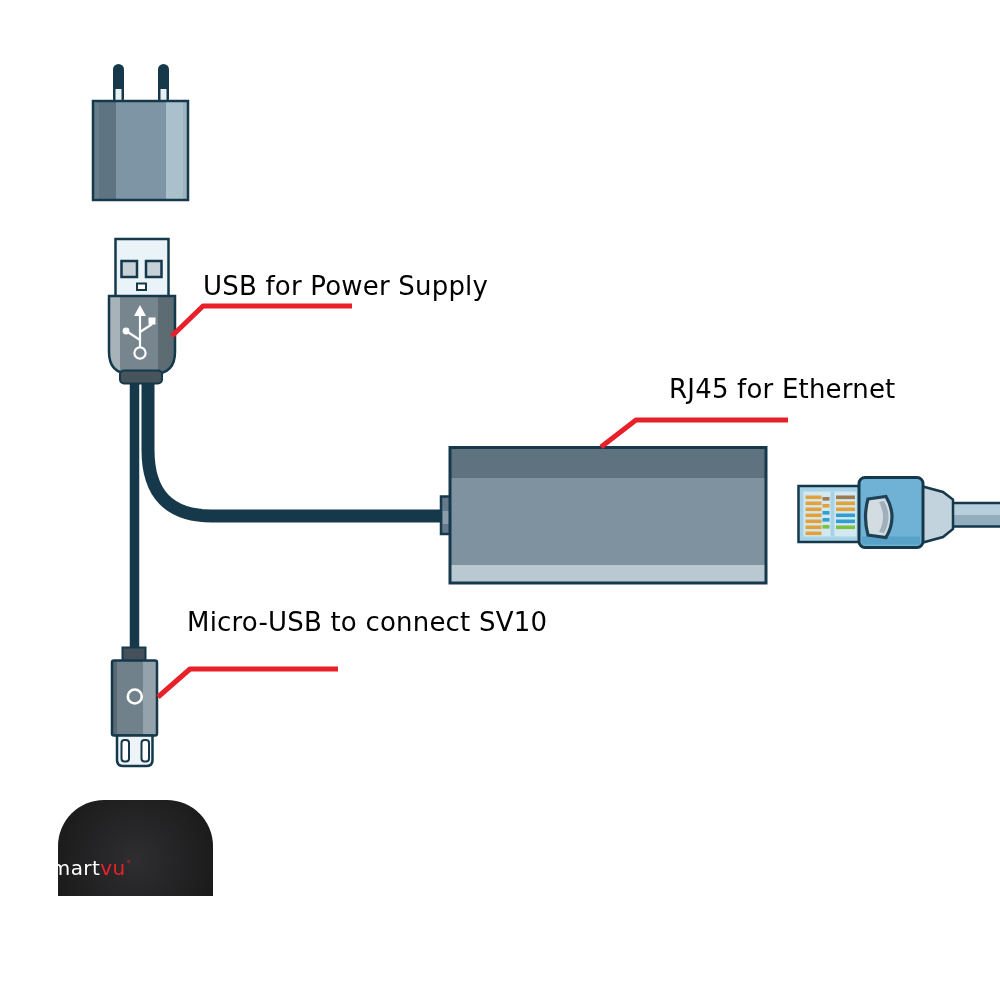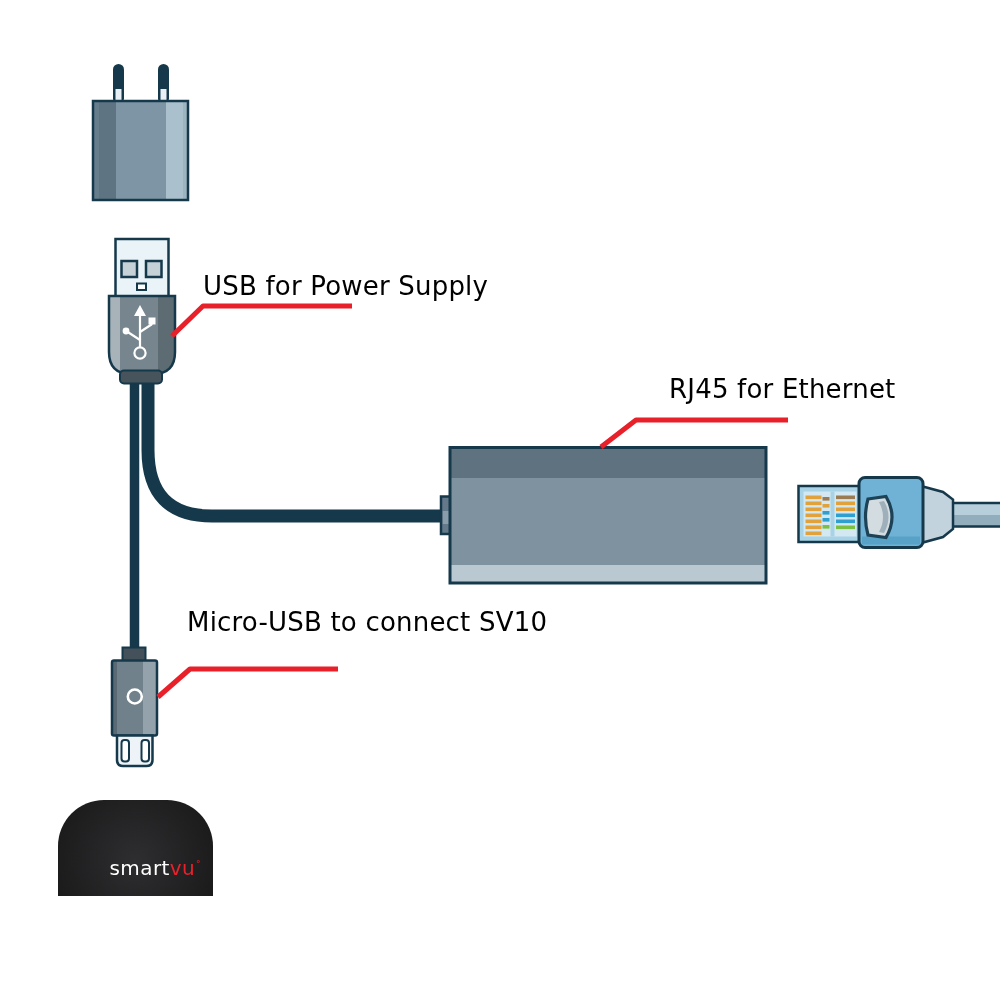--- a/index.html
+++ b/index.html
@@ -15,22 +15,22 @@
     position:absolute;
     font-size:26px;
     color:#000000;
     white-space:nowrap;
     letter-spacing:0.2px;
   }
   #label-usb{left:203px;top:271px;}
   #label-rj45{left:633px;top:374px;margin-left:36px;}
   #label-micro{left:187px;top:607px;}
   #device-logo{
-    position:absolute;left:46px;top:800px;width:155px;height:158px;
-    display:flex;align-items:center;justify-content:flex-end;
+    position:absolute;left:40px;top:800px;width:155px;height:158px;
+    display:flex;align-items:center;justify-content:flex-start;
     pointer-events:none;
     border-radius:24px;
   }
   #device-logo .logo-line{transform:translateY(-11px);font-size:20px;letter-spacing:0.4px;}
   .brand-smart{color:#ffffff;}
   .brand-vu{color:#e8212b;}
   .brand-mark{color:#e8212b;font-size:9px;vertical-align:super;margin-left:1px;}
 </style>
 </head>
 <body>

